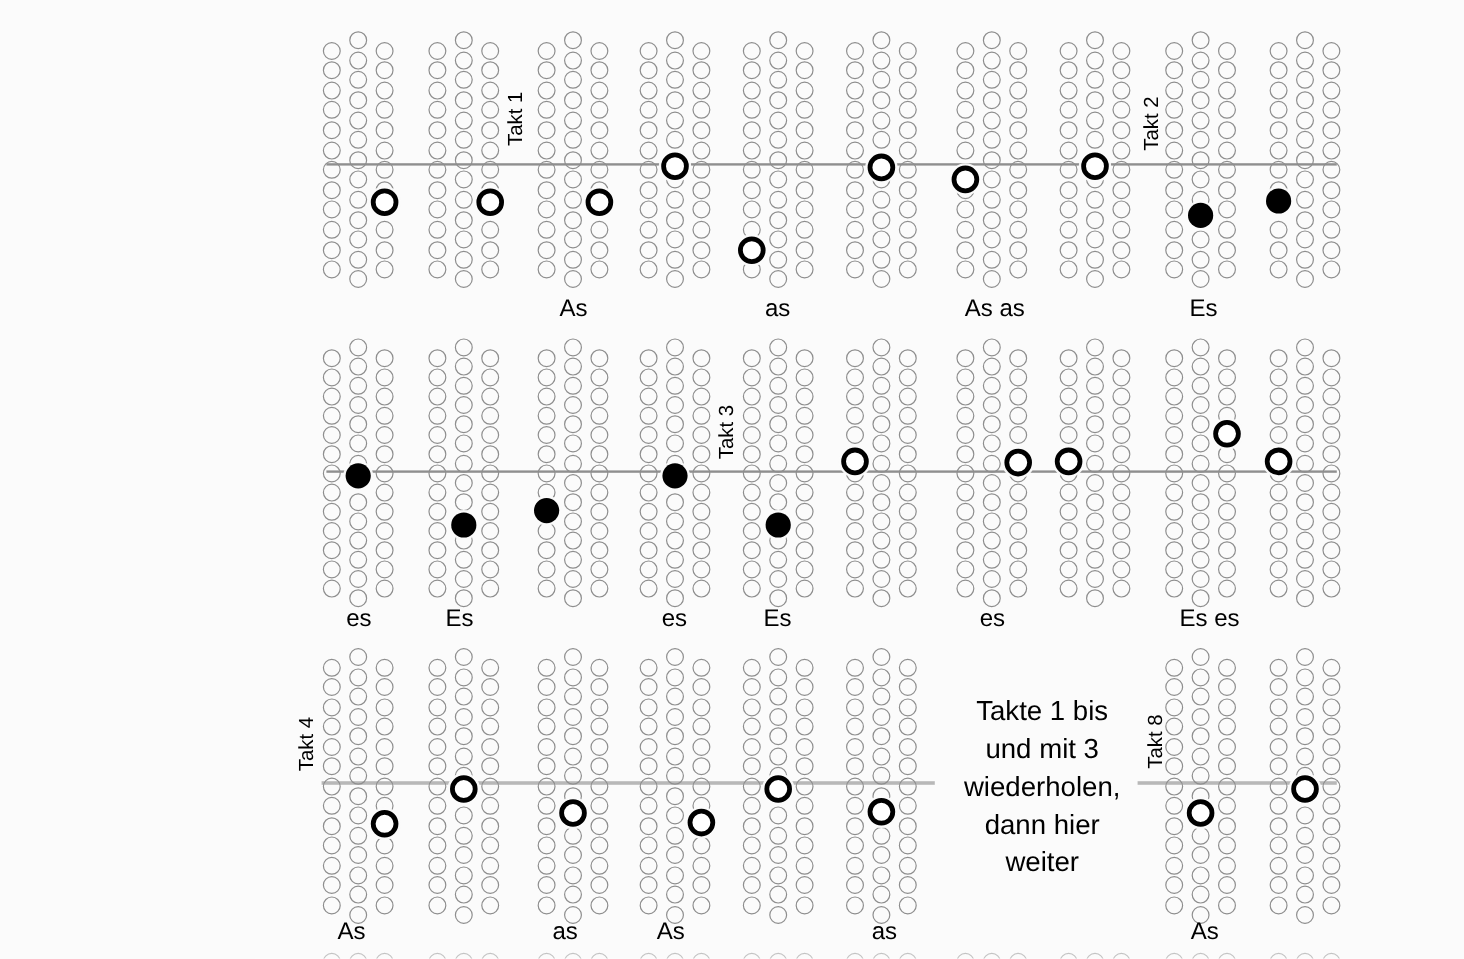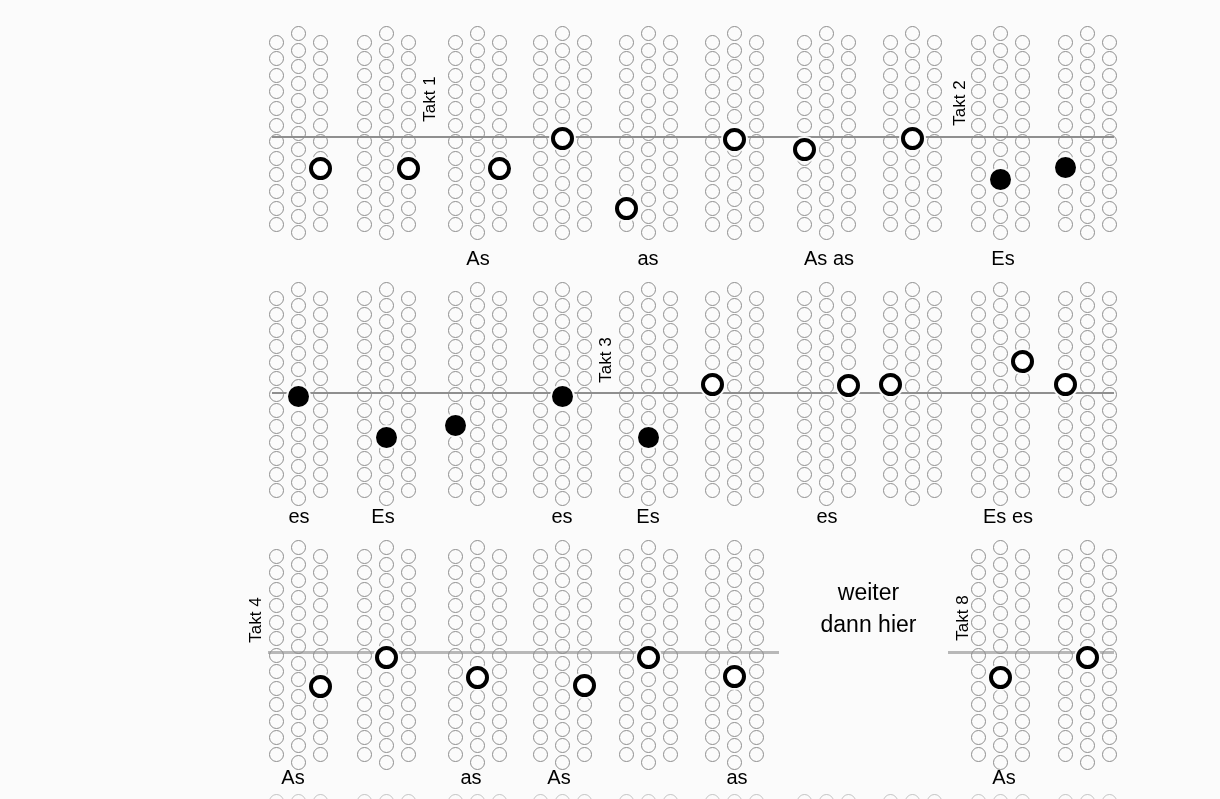--- a/index.html
+++ b/index.html
@@ -56,22 +56,25 @@
     text-align:center;font-size:23px;line-height:31.5px;
   }
 </style>
 </head>
 <body>
 
 <div id="canvas">
 
 
   <div class="repeat-note">
+    <div>Takte 1 bis</div>
+    <div>und mit 3</div>
+    <div>wiederholen,</div>
+    <div>dann hier</div>
     <div>weiter</div>
-    <div>dann hier</div>
   </div>
 
 <div class="staff-line" style="left: 272px; width: 842px; top: 136px; height: 2px; background: rgb(143, 143, 143);"></div>
     <div style="position: absolute; left: 0px; top: 0px;">
       <div class="btn-circle" style="left: 268.5px; top: 34.5px;"></div>
       <div class="btn-circle" style="left: 268.5px; top: 51.1px;"></div>
       <div class="btn-circle" style="left: 268.5px; top: 67.7px;"></div>
       <div class="btn-circle" style="left: 268.5px; top: 84.3px;"></div>
       <div class="btn-circle" style="left: 268.5px; top: 100.9px;"></div>
       <div class="btn-circle" style="left: 268.5px; top: 117.5px;"></div>

